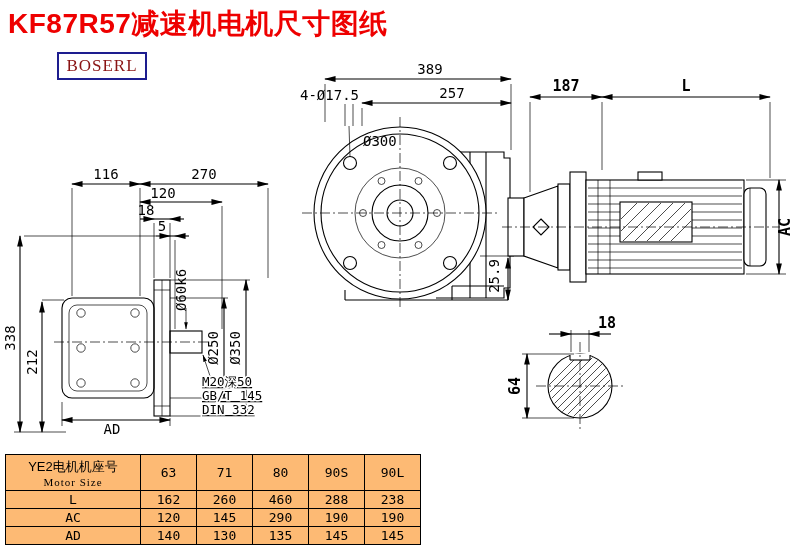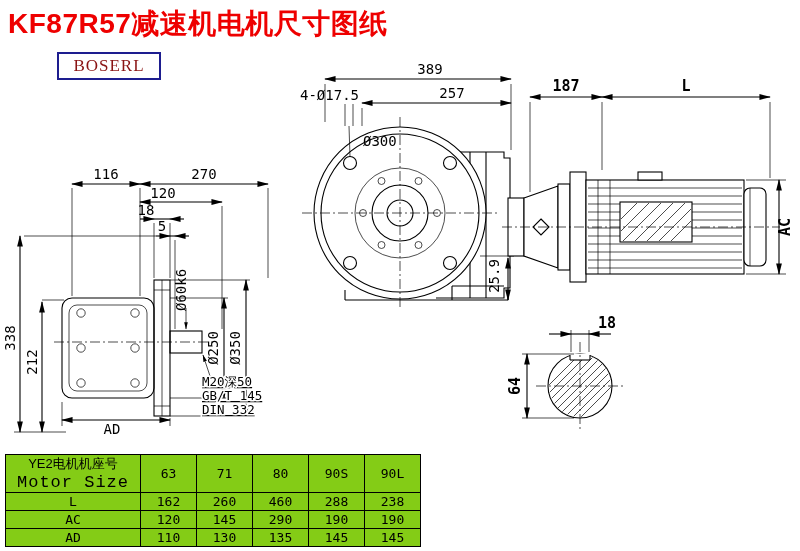--- a/index.html
+++ b/index.html
@@ -1,37 +1,37 @@
 <!DOCTYPE html>
 <html><head>
 <meta charset="utf-8">
 <style>
   * { margin:0; padding:0; box-sizing:border-box; }
   html,body { width:800px; height:551px; }
   body { position:relative; background:#fff; font-family:"Liberation Sans", sans-serif; overflow:hidden; }
   .title { position:absolute; left:8px; top:5px; font-size:28px; font-weight:bold; color:#ee0000; letter-spacing:0.5px; }
-  .logo { position:absolute; left:57px; top:52px; width:104px; height:28px; border:2px solid #1d1d8f;
+  .logo { position:absolute; left:57px; top:52px; width:90px; height:28px; border:2px solid #1d1d8f;
           display:flex; align-items:center; justify-content:center;
           font-family:"Liberation Serif", serif; font-size:17px; color:#8a1414; letter-spacing:1px; }
   svg.drawing { position:absolute; left:0; top:0; }
   svg text { font-family:"DejaVu Sans Mono", monospace; fill:#000; }
   .dim  { font-size:14px; }
   .dimb { font-size:15px; font-weight:bold; }
   .note { font-size:12.5px; text-decoration:underline; paint-order:stroke; stroke:#fff; stroke-width:3px; }
   .s  { stroke:#000; stroke-width:1.1; fill:none; }
   .sw { stroke:#000; stroke-width:1.1; fill:#fff; }
   .t  { stroke:#000; stroke-width:0.7; fill:none; }
   .c  { stroke:#000; stroke-width:0.7; fill:none; stroke-dasharray:10 3 2 3; }
   .tbl { position:absolute; left:5px; top:454px; border-collapse:collapse;
-         font-family:"DejaVu Sans Mono", monospace; font-size:13px; color:#000; background:#84cc16; }
+         font-family:"DejaVu Sans Mono", monospace; font-size:13px; color:#000; background:#fdba74; }
   .tbl th, .tbl td { border:1px solid #000; text-align:center; vertical-align:middle; font-weight:normal; padding:0 2px; }
   .tbl tr.hdr  { height:36px; }
   .tbl tr.data { height:18px; }
   .tbl .cn { font-family:"Liberation Sans", sans-serif; font-size:13px; }
-  .tbl .en { font-family:Liberation Mono, monospace; font-size:17px; letter-spacing:1px; }
+  .tbl .en { font-family:Liberation Serif, serif; font-size:11px; letter-spacing:1px; }
 </style>
 </head>
 <body>
 
 <div class="title">KF87R57减速机电机尺寸图纸</div>
 <div class="logo">
   <span>BOSERL</span>
 </div>
 
 <svg class="drawing" width="800" height="551" viewBox="0 0 800 551">
@@ -300,20 +300,20 @@
   <tr class="data">
     <td>AC</td>
     <td>120</td>
     <td>145</td>
     <td>290</td>
     <td>190</td>
     <td>190</td>
   </tr>
   <tr class="data">
     <td>AD</td>
-    <td>110</td>
+    <td>140</td>
     <td>130</td>
     <td>135</td>
     <td>145</td>
     <td>145</td>
   </tr>
 </tbody>
   </table>
 
 </body></html>

